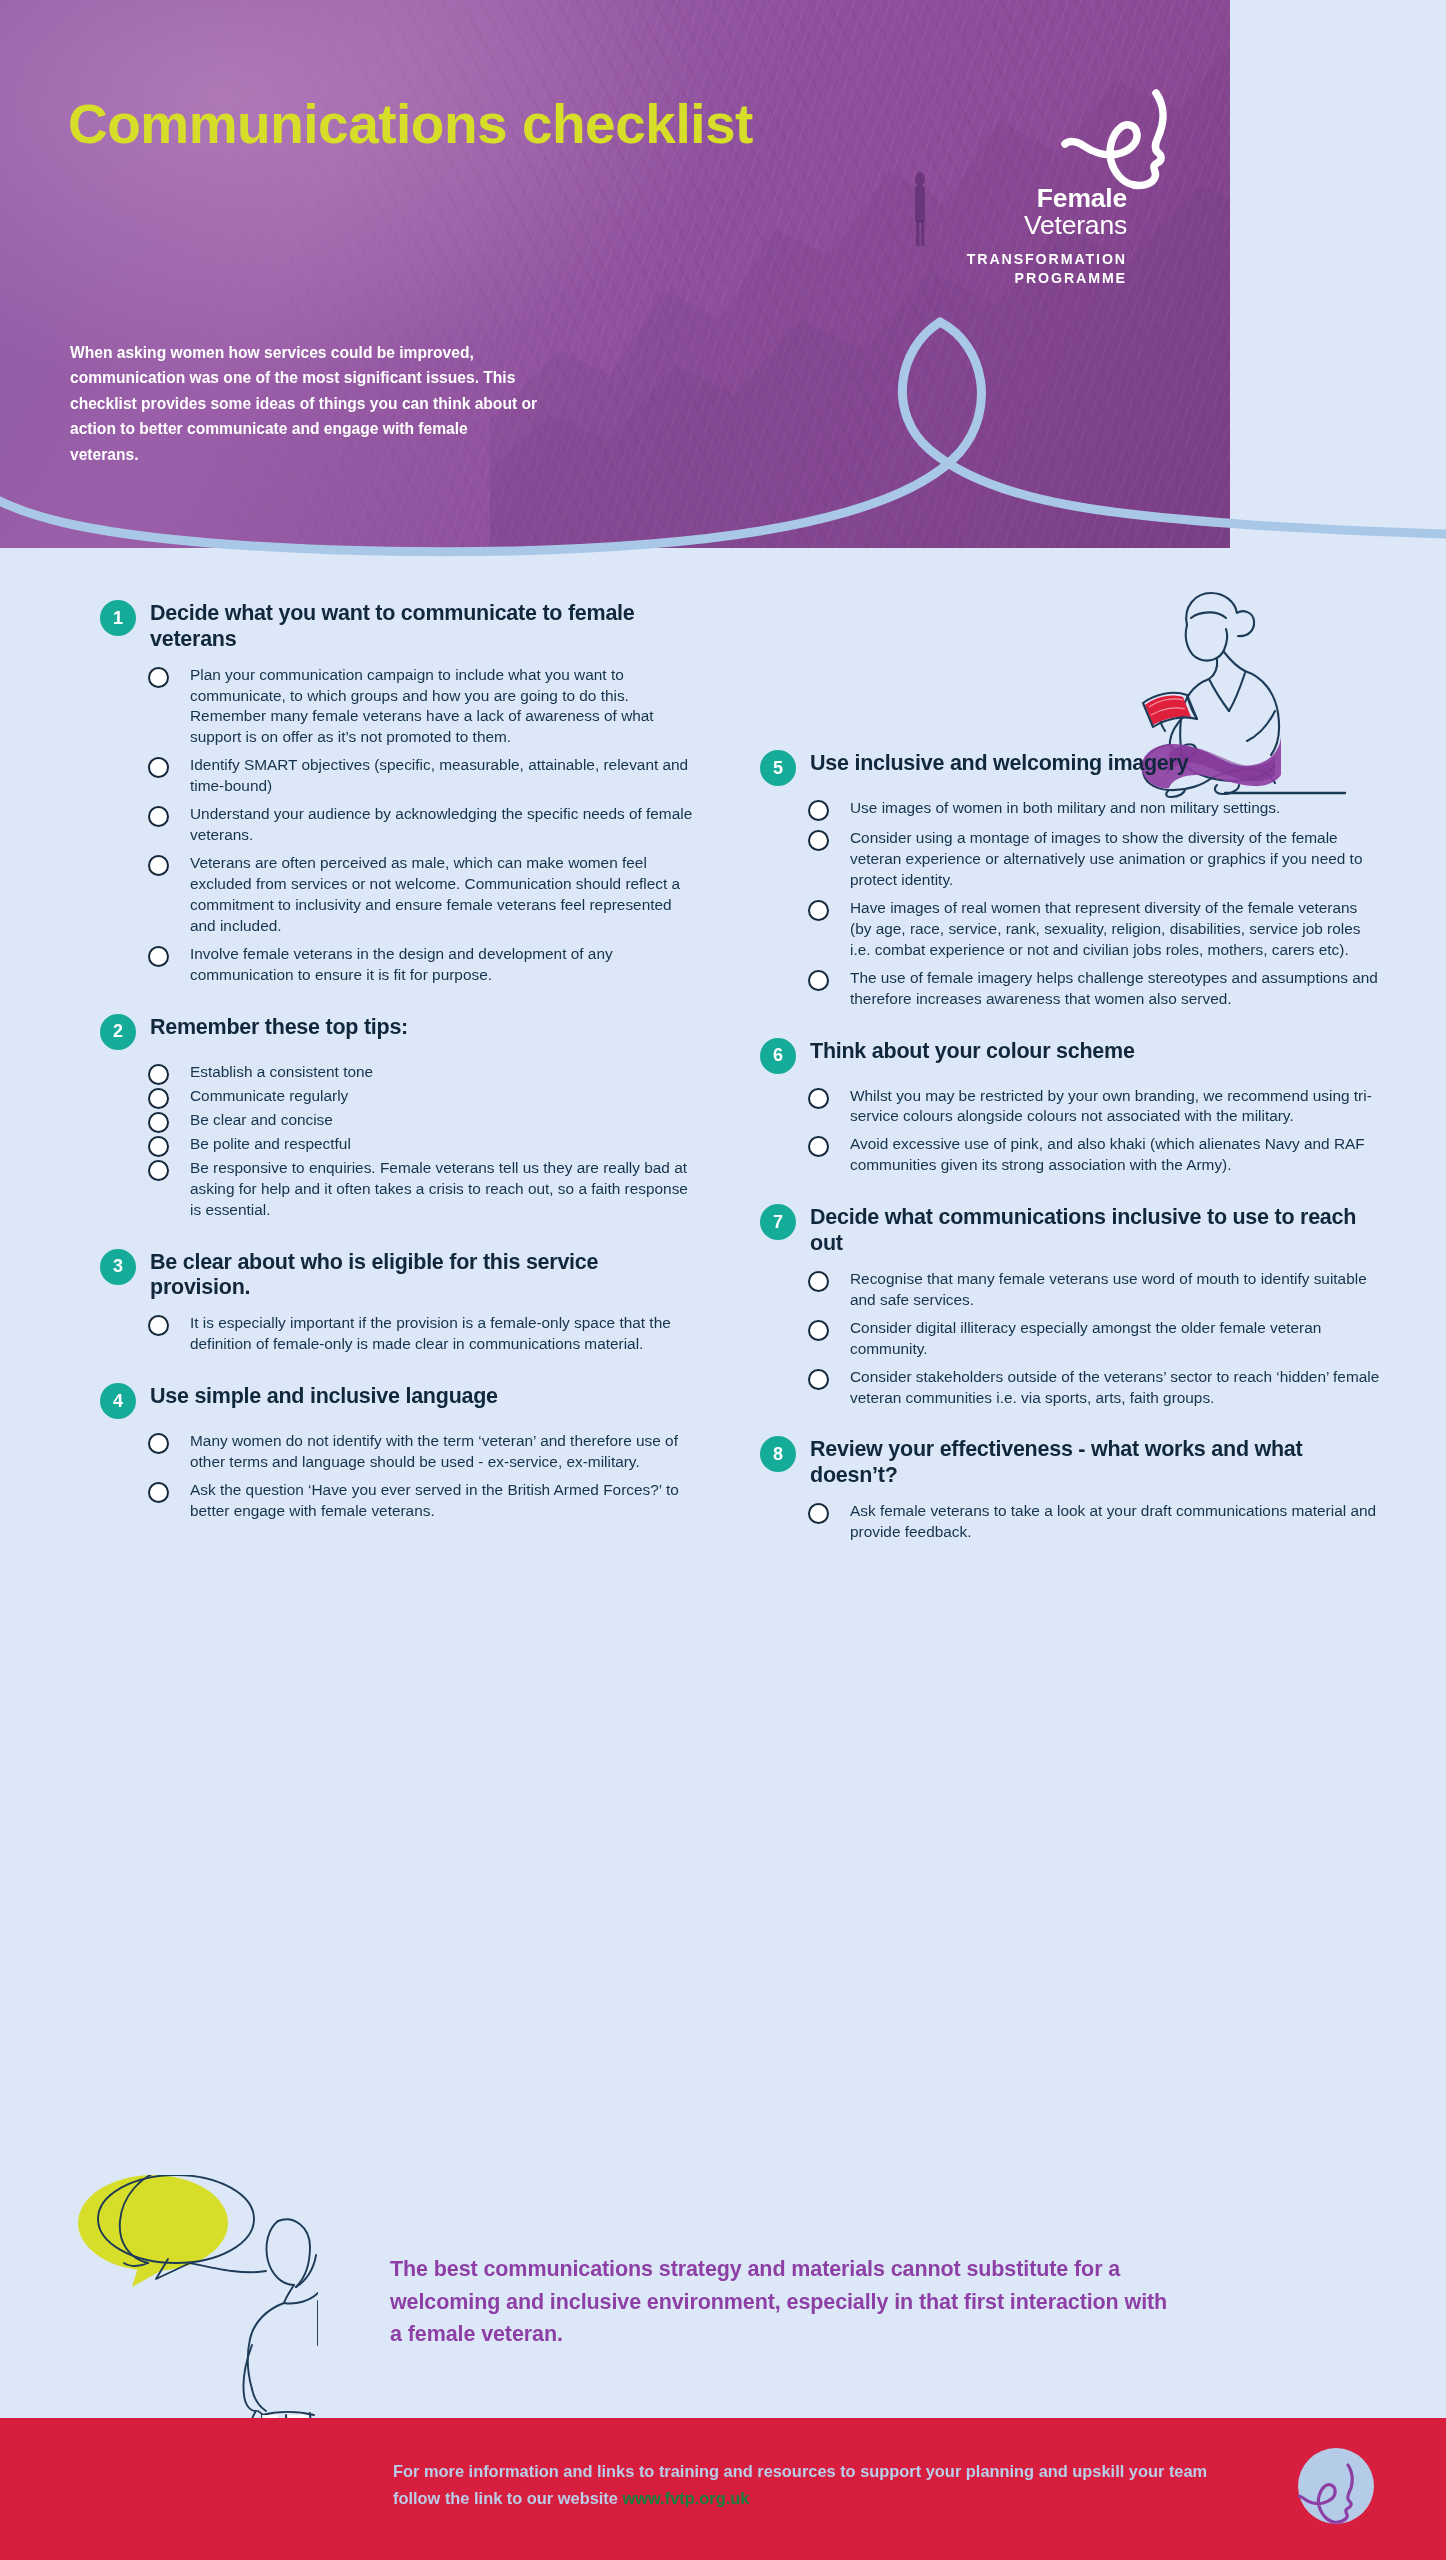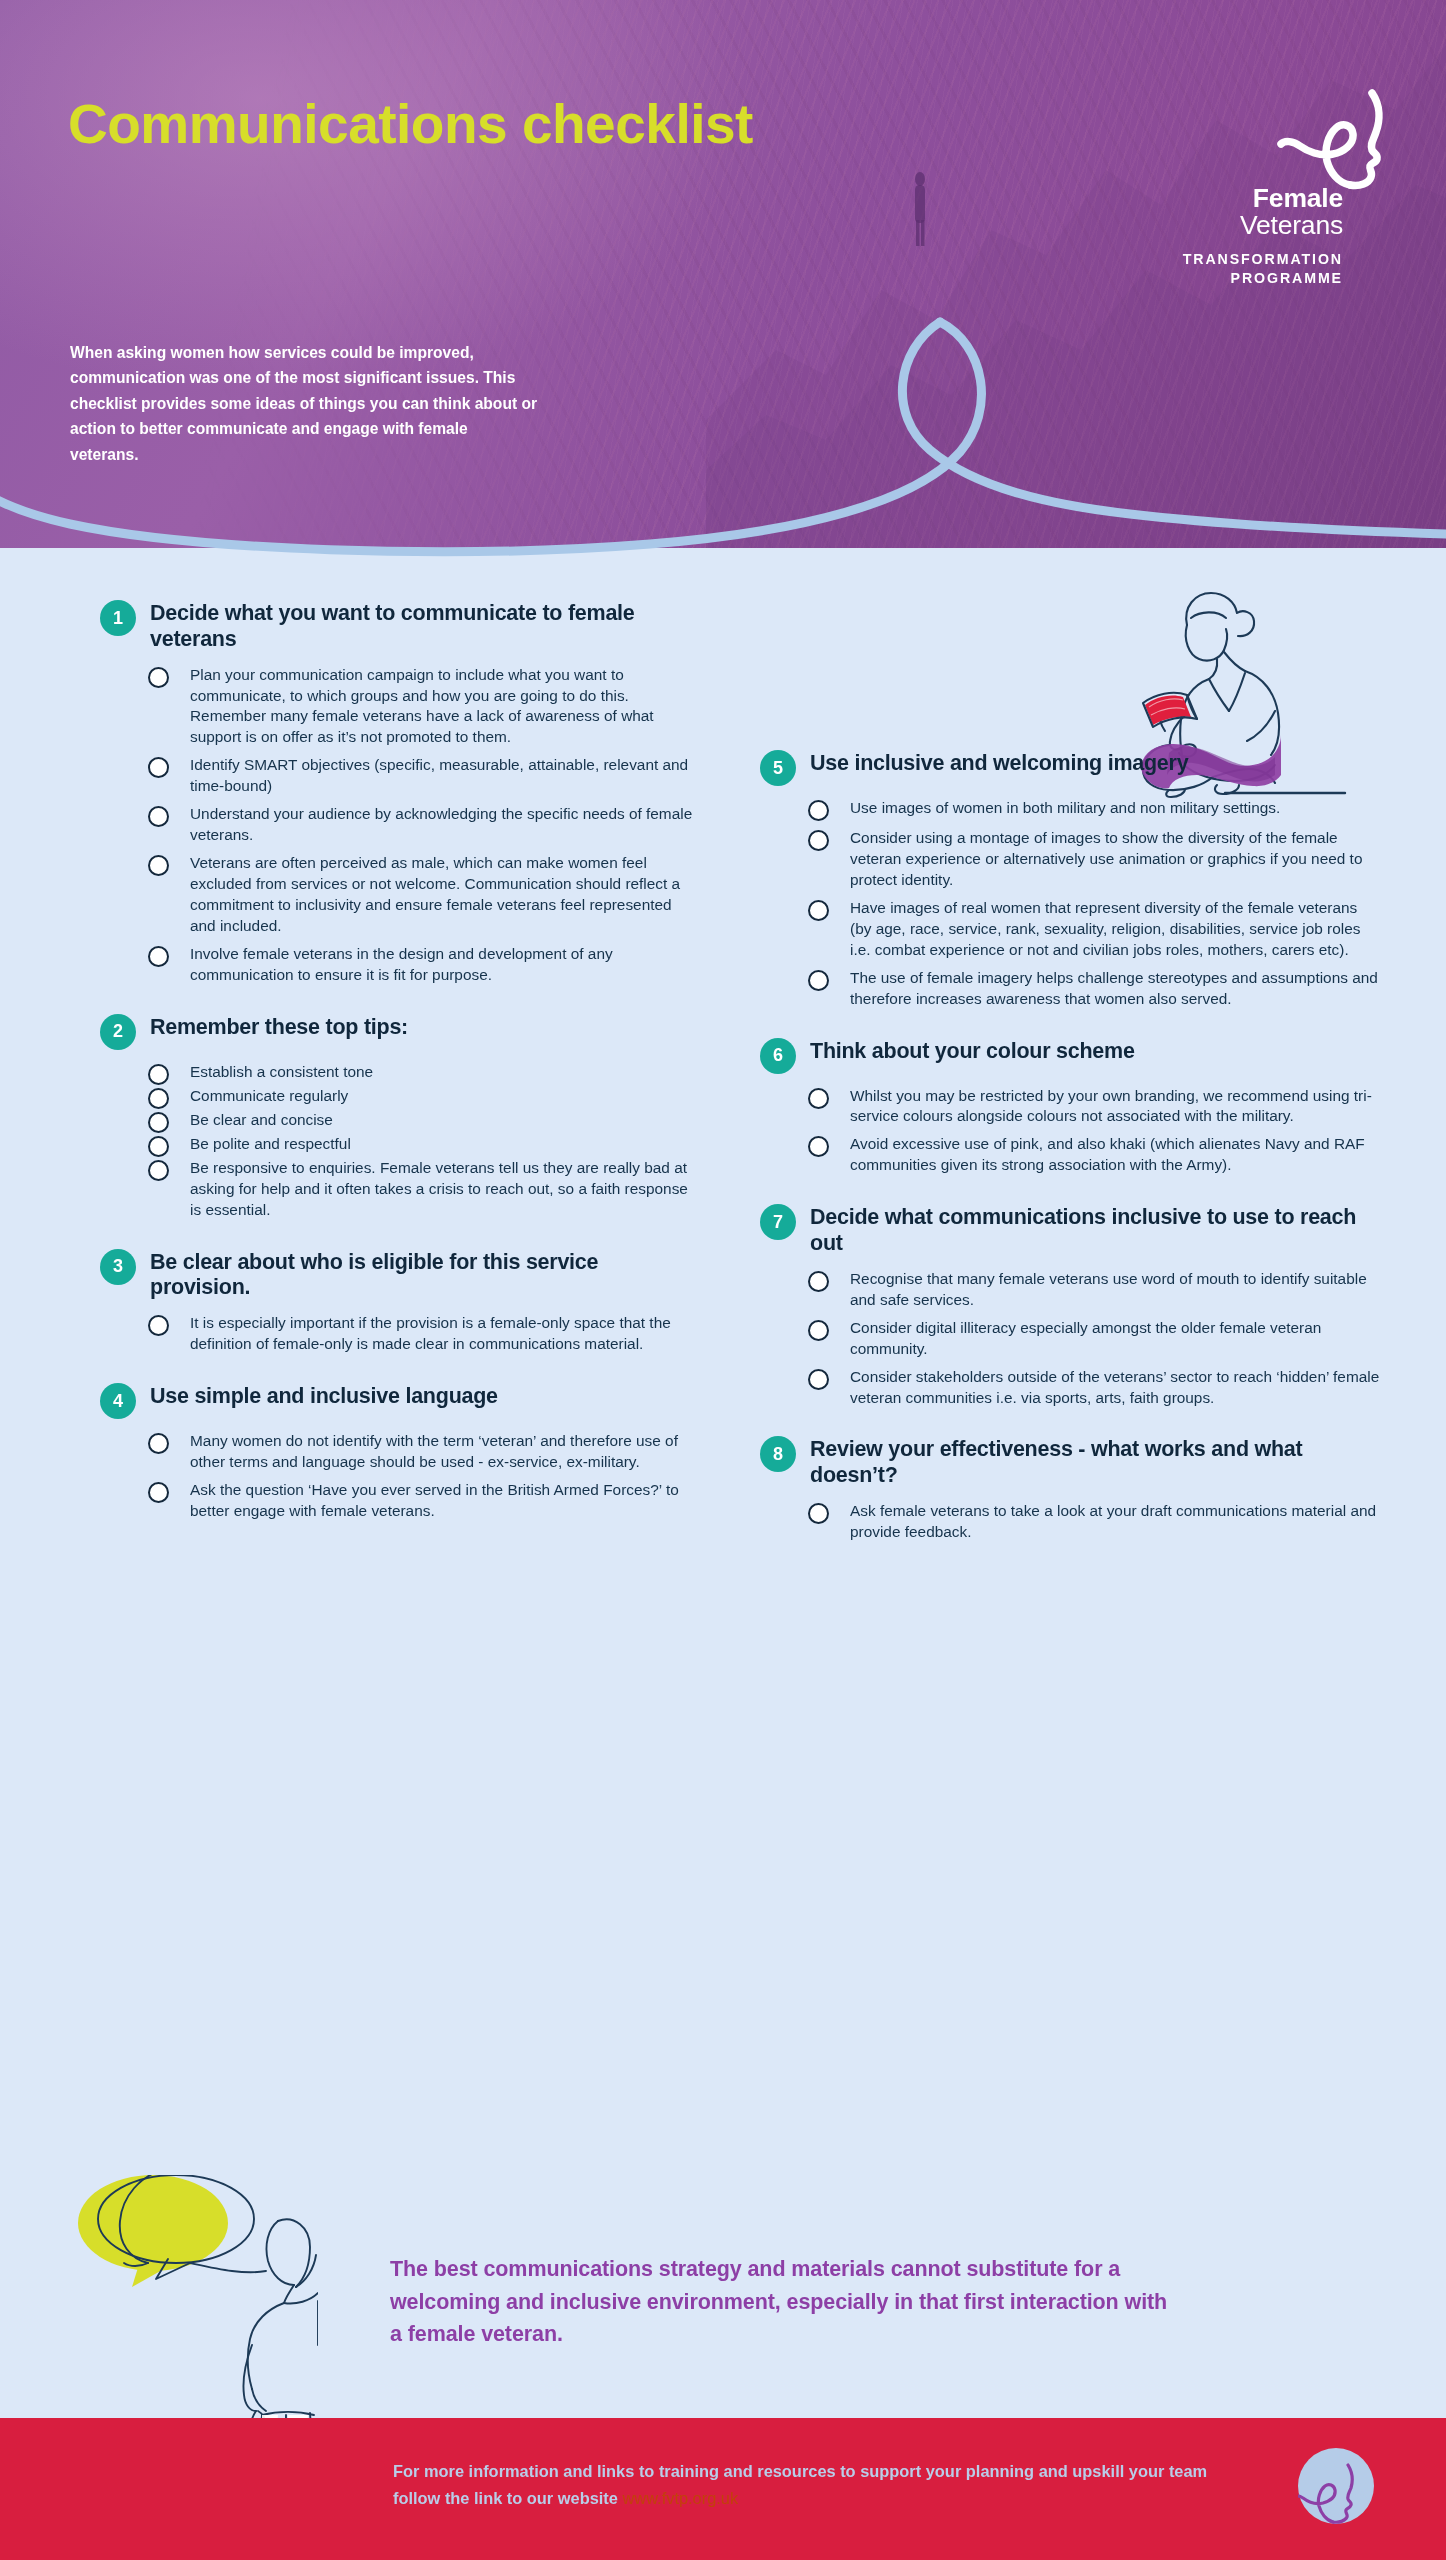--- a/index.html
+++ b/index.html
@@ -15,21 +15,21 @@
     width: 1446px;
     height: 2560px;
     overflow: hidden;
     background: #dce8f8;
   }
 
   
   .header {
     position: absolute;
     left: 0; top: 0;
-    width: 1446px; height: 548px;
+    width: 1230px; height: 548px;
     background:
       radial-gradient(ellipse 700px 420px at 18% 18%, rgba(196,142,196,0.55) 0%, rgba(150,86,160,0.0) 70%),
       linear-gradient(120deg, #8f5aa4 0%, #9a5fa8 28%, #8d4f9c 55%, #8b4a96 75%, #7e4189 100%);
     overflow: hidden;
   }
   .rockTexture {
     position: absolute; inset: 0;
     opacity: .55;
     background:
       repeating-linear-gradient(112deg, rgba(190,120,165,0.22) 0px, rgba(190,120,165,0.22) 2px, rgba(0,0,0,0) 2px, rgba(0,0,0,0) 11px),
@@ -175,21 +175,21 @@
   }
   .footer-text {
     position: absolute;
     left: 393px; top: 2458px;
     width: 830px;
     color: #b9cde8;
     font-size: 16.4px;
     font-weight: 700;
     line-height: 1.62;
   }
-  .footer-text .url { font-weight: 400; color: #c2410c; }
+  .footer-text .url { font-weight: 700; color: #15803d; }
   .footer-badge {
     position: absolute;
     left: 1298px; top: 2448px;
     width: 76px; height: 76px;
     border-radius: 50%;
     background: #b5cce8;
   }
 </style>
 </head>
 <body>

